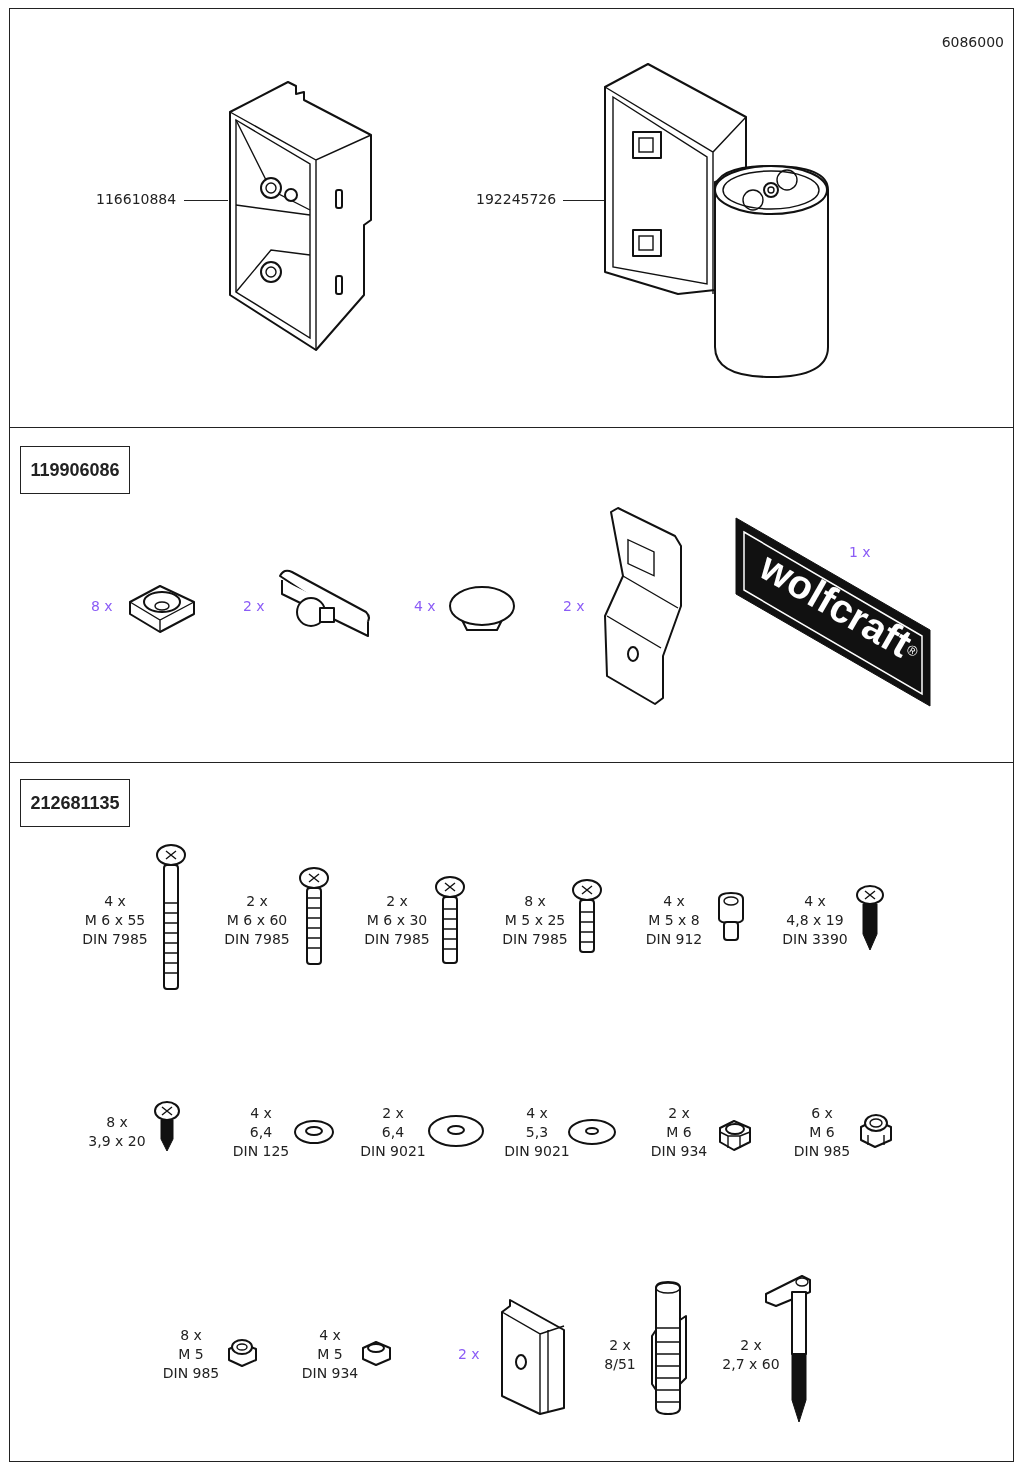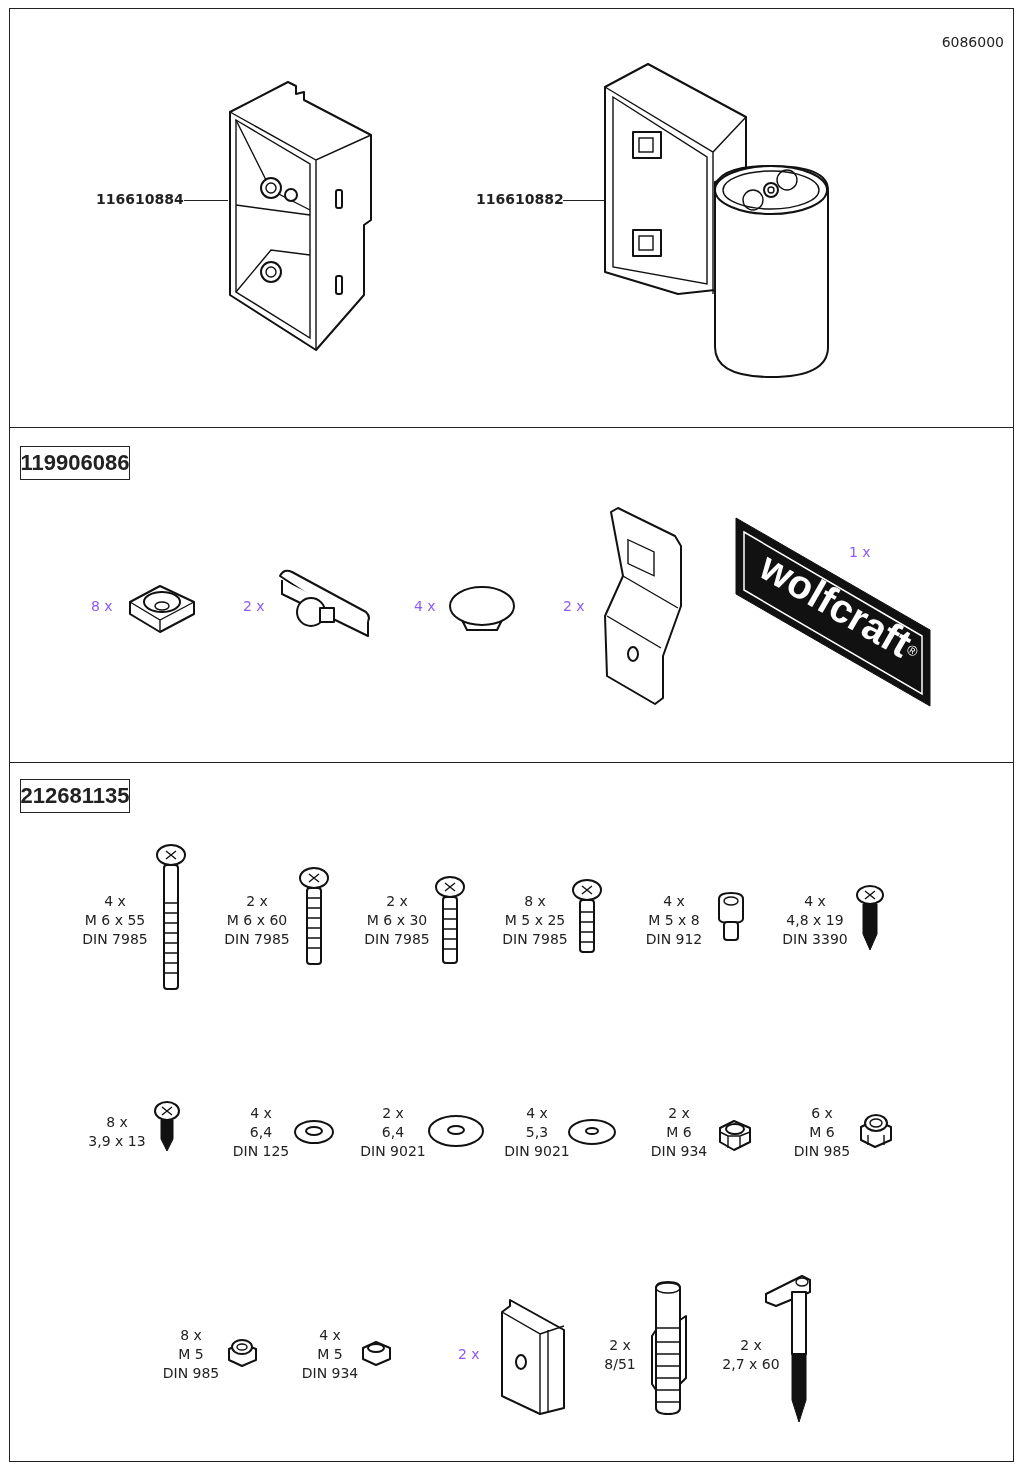--- a/index.html
+++ b/index.html
@@ -1,22 +1,22 @@
 <!DOCTYPE html>
 <html><head>
 <meta charset="utf-8">
 <style>
   html,body{margin:0;padding:0;background:#fff;}
   body{width:1024px;height:1470px;position:relative;font-family:"DejaVu Sans","Liberation Sans",sans-serif;color:#222;overflow:hidden;}
   .frame{position:absolute;left:9px;top:8px;width:1005px;height:1454px;border:1.5px solid #222;box-sizing:border-box;}
   .divider{position:absolute;left:9px;width:1005px;height:0;border-top:1.5px solid #222;}
   .doc-num{position:absolute;right:20px;top:18px;font-size:14px;color:#222;margin-top:16px;}
-  .pn-label{position:absolute;font-size:14px;color:#222;font-weight:bold;}
+  .pn-label{position:absolute;font-size:14px;color:#222;}
   .leader{position:absolute;height:0;border-top:1.2px solid #222;}
-  .kit-box{position:absolute;left:20px;width:110px;height:34px;border:1.5px solid #222;box-sizing:border-box;font-weight:bold;font-size:22px;display:flex;align-items:center;justify-content:center;font-family:"Liberation Sans",sans-serif;}
+  .kit-box{position:absolute;left:20px;width:110px;height:48px;border:1.5px solid #222;box-sizing:border-box;font-weight:bold;font-size:18px;display:flex;align-items:center;justify-content:center;font-family:"Liberation Sans",sans-serif;}
   .qty{position:absolute;font-size:14px;color:#8b5cf6;}
   .lbl{position:absolute;font-size:14px;line-height:19px;color:#222;text-align:center;white-space:nowrap;transform:translateX(-50%);}
   .part{position:absolute;}
   svg{overflow:visible;}
   .s{fill:#fff;stroke:#111;stroke-width:2;stroke-linejoin:round;}
   .t{fill:none;stroke:#111;stroke-width:1.4;}
   .d{fill:#111;stroke:#111;}
 </style>
 </head>
 <body>
@@ -36,21 +36,21 @@
   <path class="t" d="M10 40 L45 110 L84 130 M10 212 L45 170 L84 175 M10 125 L84 135"></path>
   <circle class="s" cx="45" cy="108" r="10"></circle>
     <circle class="t" cx="45" cy="108" r="5"></circle>
   <circle class="s" cx="65" cy="115" r="6"></circle>
   <circle class="s" cx="45" cy="192" r="10"></circle>
     <circle class="t" cx="45" cy="192" r="5"></circle>
   <rect class="s" x="110" y="110" width="6" height="18" rx="2"></rect>
   <rect class="s" x="110" y="196" width="6" height="18" rx="2"></rect>
 </svg>
 
-<div class="pn-label" style="left:476px;top:191px">116610882</div>
+<div class="pn-label" style="left:476px;top:191px">192245726</div>
 <div class="leader" style="left:563px;top:200px;width:44px"></div>
 <svg class="part" style="left:603px;top:62px" width="240" height="320">
   <path class="s" d="M2 25 L45 2 L143 55 L143 110 L112 120 L112 228 L75 232 L2 210 Z"></path>
   <path class="t" d="M2 25 L110 90 L143 55 M110 90 L110 232"></path>
   <path class="t" d="M10 35 L104 95 L104 222 L10 205 Z"></path>
   <rect class="s" x="30" y="70" width="28" height="26"></rect>
     <rect class="t" x="36" y="76" width="14" height="14"></rect>
   <rect class="s" x="30" y="168" width="28" height="26"></rect>
     <rect class="t" x="36" y="174" width="14" height="14"></rect>
   <path class="s" d="M112 128 Q112 104 168 104 Q225 104 225 128 L225 285 Q225 315 168 315 Q112 315 112 285 Z"></path>
@@ -169,21 +169,21 @@
     <div>DIN 3390</div>
 </div>
 <svg class="part" style="left:855px;top:884px" width="30" height="68">
   <ellipse class="s" cx="15" cy="11" rx="13" ry="9"></ellipse>
     <path class="t" d="M10 7 L20 15 M20 7 L10 15"></path>
   <path class="d" d="M8 20 L22 20 L22 50 L15 66 L8 50 Z"></path>
 </svg>
 
 <div class="lbl" style="left:117px;top:1113px">
   <div>8 x</div>
-    <div>3,9 x 13</div>
+    <div>3,9 x 20</div>
 </div>
 <svg class="part" style="left:153px;top:1101px" width="28" height="52">
   <ellipse class="s" cx="14" cy="10" rx="12" ry="9"></ellipse>
     <path class="t" d="M9 6 L19 14 M19 6 L9 14"></path>
   <path class="d" d="M8 19 L20 19 L20 38 L14 50 L8 38 Z"></path>
 </svg>
 
 <div class="lbl" style="left:261px;top:1104px">
   <div>4 x</div>
     <div>6,4</div>

